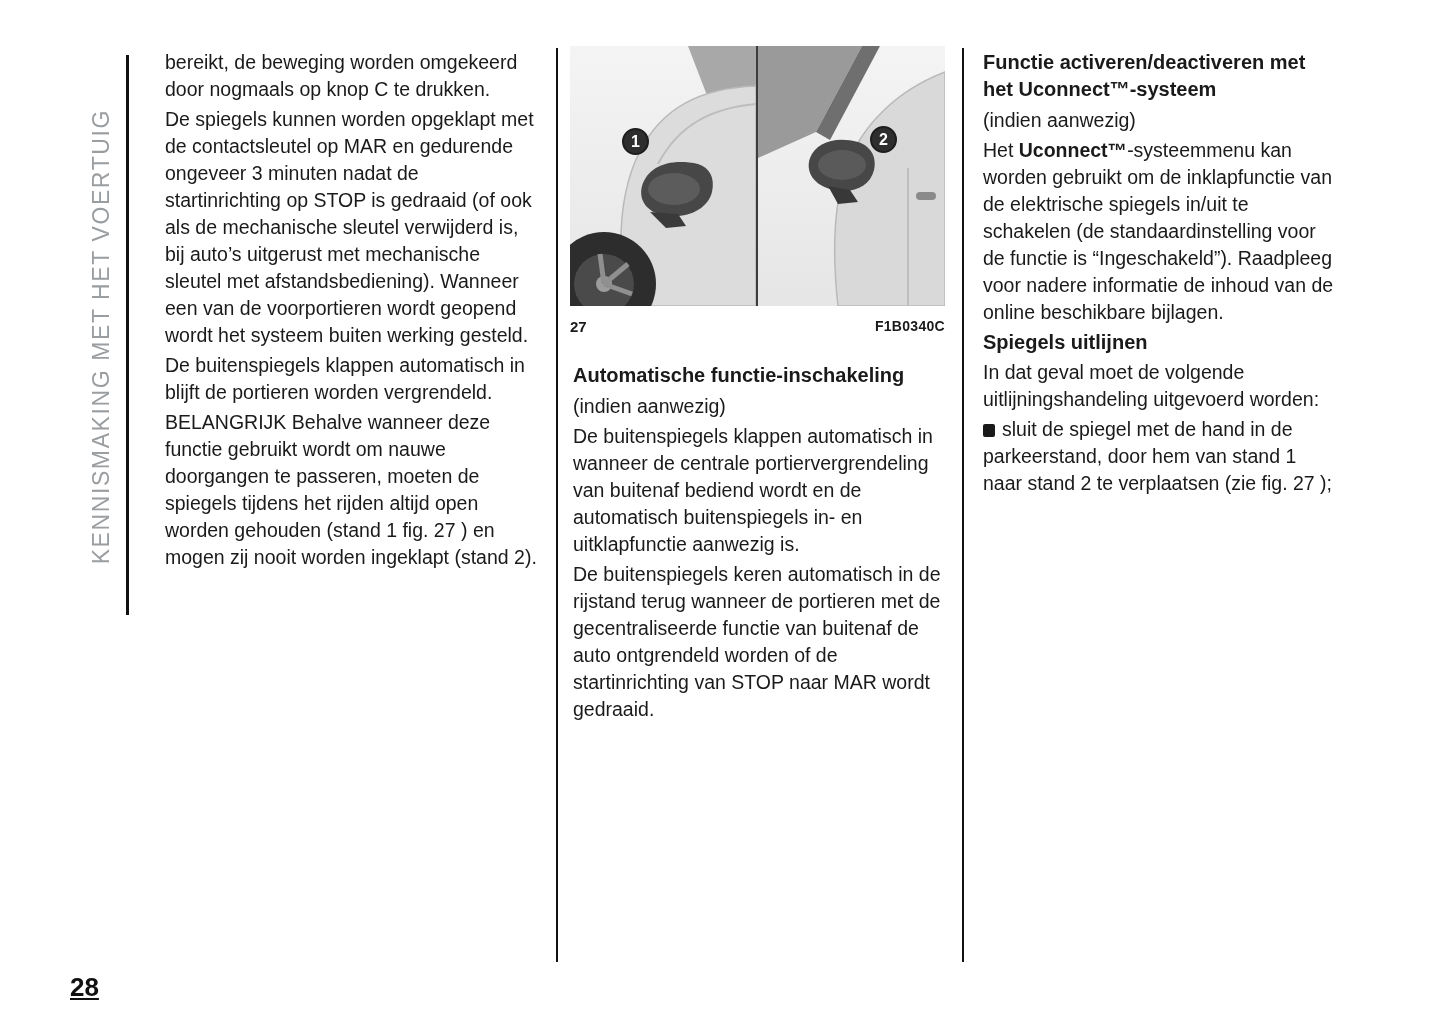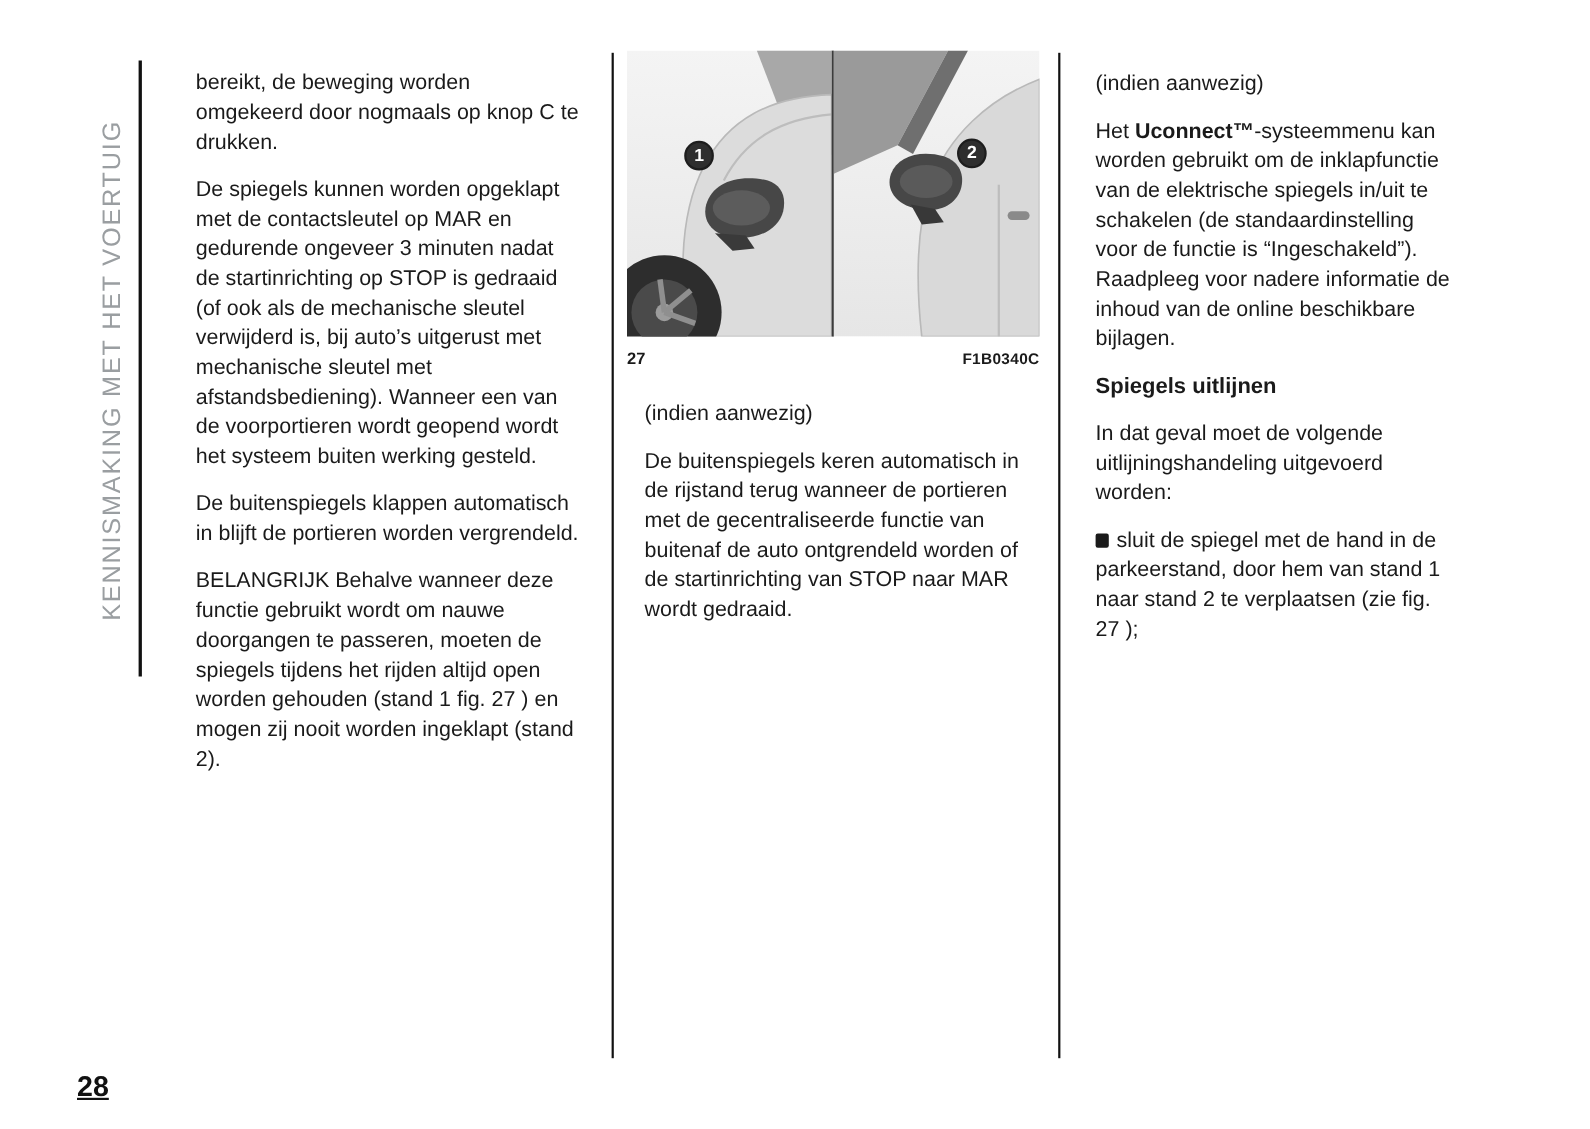--- a/index.html
+++ b/index.html
@@ -35,21 +35,21 @@
   
   .col-divider { position: absolute; top: 48px; width: 2px; height: 914px; background: #111; }
   .col-divider.d1 { left: 556px; }
   .col-divider.d2 { left: 962px; }
 
   
   .col { position: absolute; top: 46px; font-size: 19.5px; line-height: 27px; color: #1a1a1a; }
   .col-1 { left: 162px; width: 380px; }
   .col-2 { left: 570px; width: 378px; }
   .col-3 { left: 980px; width: 362px; }
-  .col p { margin: 16px; }
+  .col p { margin: 3px; }
   .heading { font-weight: bold; font-size: 20px; line-height: 27px; }
   .subheading { line-height: 28px; margin-bottom: 3px; }
   .section-gap { margin-top: 12px; }
   .bullet-line { position: relative; }
   .sq-bullet {
     display: inline-block; width: 12px; height: 13px;
     background: #1a1a1a; border-radius: 2px;
     margin-right: 7px; vertical-align: -1px;
   }
 
@@ -143,25 +143,28 @@
       </svg>
       <div class="badge b1">1</div>
       <div class="badge b2">2</div>
     </div>
 
     <div class="figure-caption">
       <span class="fig-num">27</span>
       <span class="fig-code">F1B0340C</span>
     </div>
 
+    <p class="heading">Automatische functie-inschakeling</p>
     <p class="subheading">(indien aanwezig)</p>
+    <p>De buitenspiegels klappen automatisch in wanneer de centrale portiervergrendeling van buitenaf bediend wordt en de automatisch buitenspiegels in- en uitklapfunctie aanwezig is.</p>
     <p>De buitenspiegels keren automatisch in de rijstand terug wanneer de portieren met de gecentraliseerde functie van buitenaf de auto ontgrendeld worden of de startinrichting van STOP naar MAR wordt gedraaid.</p>
   </div>
 
   <div class="col col-3">
+    <p class="heading">Functie activeren/deactiveren met het Uconnect™-systeem</p>
     <p class="subheading">(indien aanwezig)</p>
     <p><span>Het </span><b>Uconnect™</b><span>-systeemmenu kan worden gebruikt om de inklapfunctie van de elektrische spiegels in/uit te schakelen (de standaardinstelling voor de functie is “Ingeschakeld”). Raadpleeg voor nadere informatie de inhoud van de online beschikbare bijlagen.</span></p>
 
     <p class="heading section-gap">Spiegels uitlijnen</p>
     <p>In dat geval moet de volgende uitlijningshandeling uitgevoerd worden:</p>
     <p class="bullet-line"><span class="sq-bullet"></span><span>sluit de spiegel met de hand in de parkeerstand, door hem van stand 1 naar stand 2 te verplaatsen (zie fig. 27 );</span></p>
   </div>
 
 </div>
 

